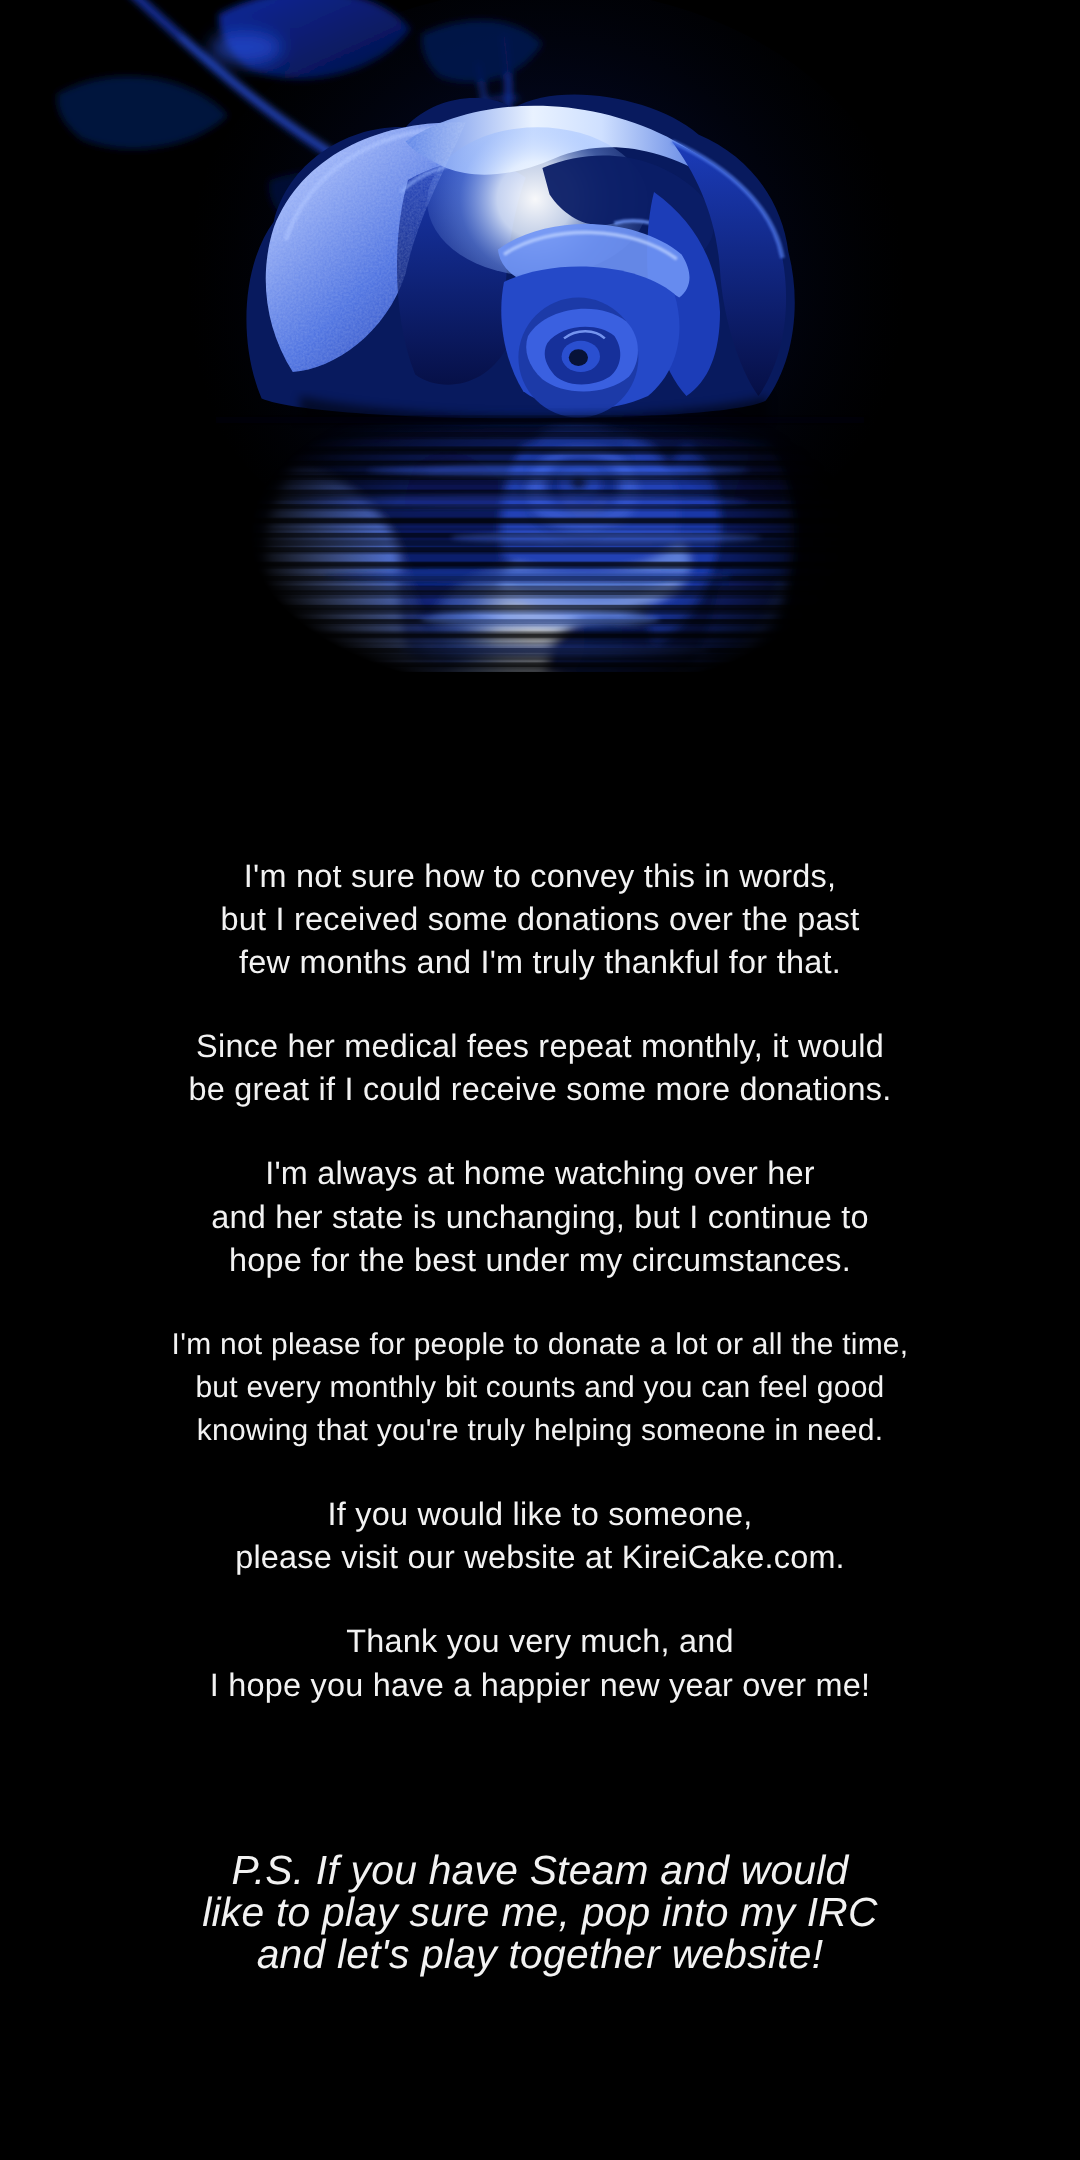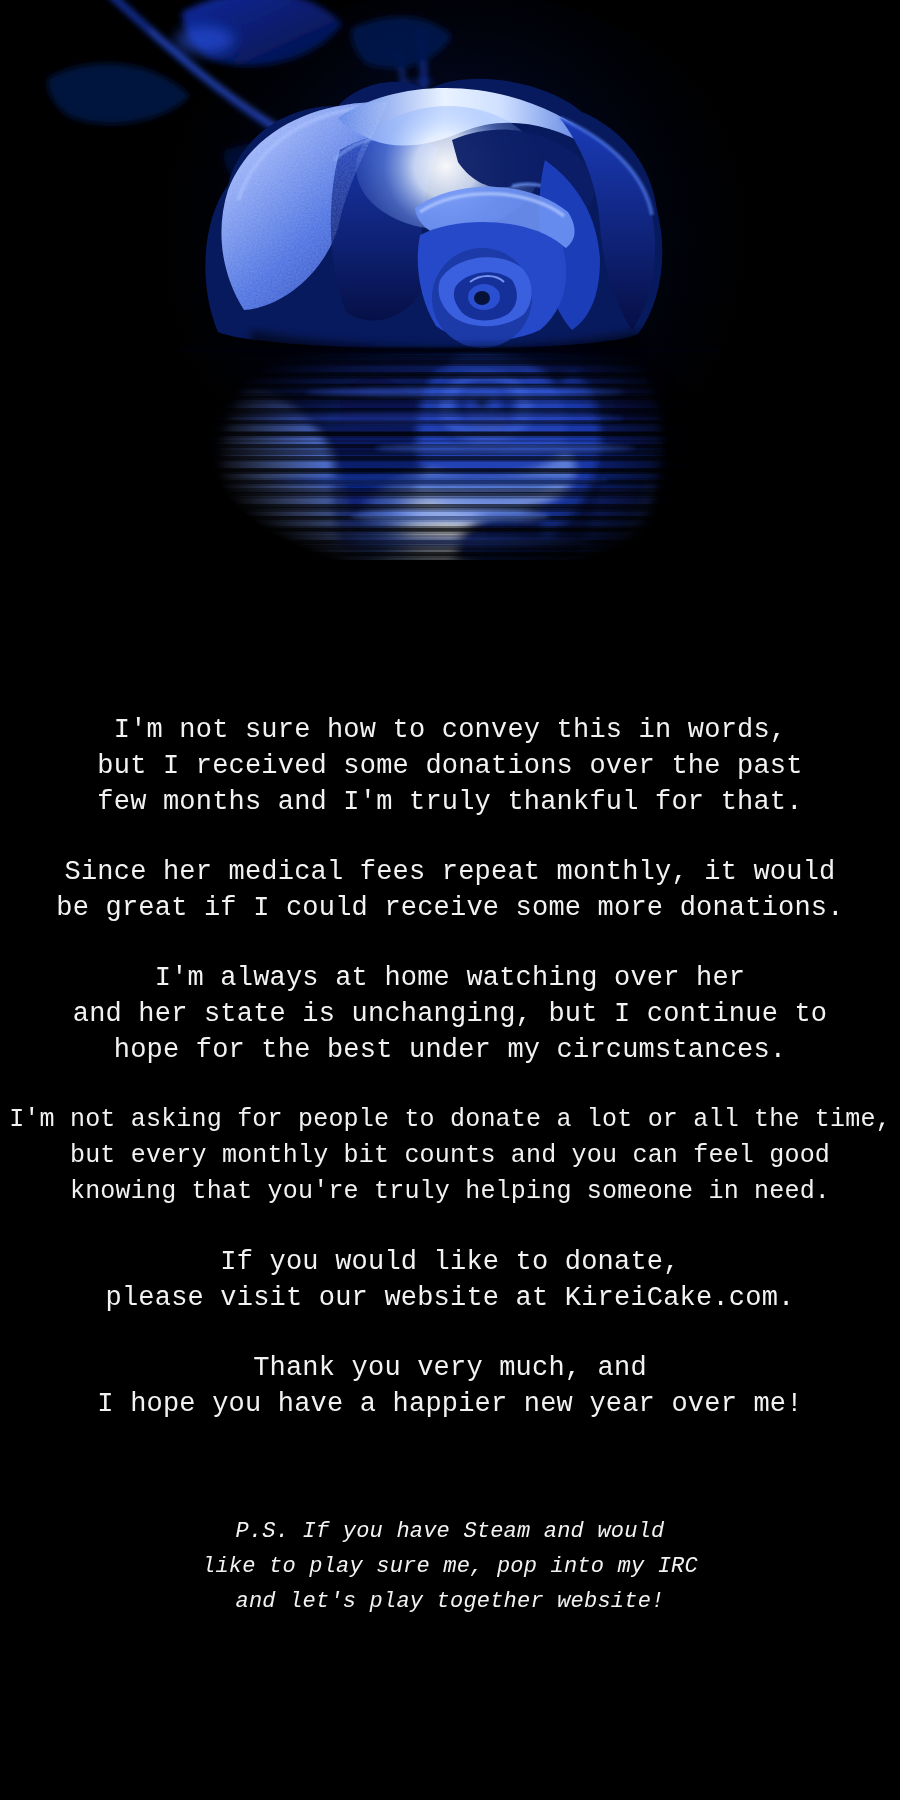--- a/index.html
+++ b/index.html
@@ -8,25 +8,24 @@
     font-family:"Liberation Sans","DejaVu Sans",sans-serif;
     color:#f2f2f2;
   }
   .hero{width:900px;height:560px;position:relative;background:#000;}
   .hero svg{display:block;}
   .message{width:900px;text-align:center;padding-top:152px;}
   .para{
     font-size:27px;line-height:36px;letter-spacing:0.2px;
     margin:0 0 34px 0;font-weight:400;
     text-shadow:0 0 2px rgba(0,0,0,0.8);
-    font-family:Liberation Mono, monospace;
   }
   .para.small{font-size:25px;}
   .para.postscript{
-    font-style:italic;font-size:22px;line-height:35px;margin-top:92px;
+    font-style:italic;font-size:34px;line-height:35px;margin-top:120px;
   }
 </style>
 </head>
 <body>
 
 <div class="hero">
   <svg width="900" height="560" viewBox="0 0 900 560">
     <defs>
       <radialGradient id="bgGlow" gradientUnits="userSpaceOnUse" cx="455" cy="235" r="300">
         <stop offset="0" stop-color="#1e50e6" stop-opacity="0.33"></stop>
@@ -193,27 +192,27 @@
     <span>be great if I could receive some more donations.</span>
   </p>
 
   <p class="para">
     <span>I'm always at home watching over her</span><br>
     <span>and her state is unchanging, but I continue to</span><br>
     <span>hope for the best under my circumstances.</span>
   </p>
 
   <p class="para small">
-    <span>I'm not asking for people to donate a lot or all the time,</span><br>
+    <span>I'm not please for people to donate a lot or all the time,</span><br>
     <span>but every monthly bit counts and you can feel good</span><br>
     <span>knowing that you're truly helping someone in need.</span>
   </p>
 
   <p class="para">
-    <span>If you would like to donate,</span><br>
+    <span>If you would like to someone,</span><br>
     <span>please visit our website at KireiCake.com.</span>
   </p>
 
   <p class="para">
     <span>Thank you very much, and</span><br>
     <span>I hope you have a happier new year over me!</span>
   </p>
 
   <p class="para postscript">
     <span>P.S. If you have Steam and would</span><br>

